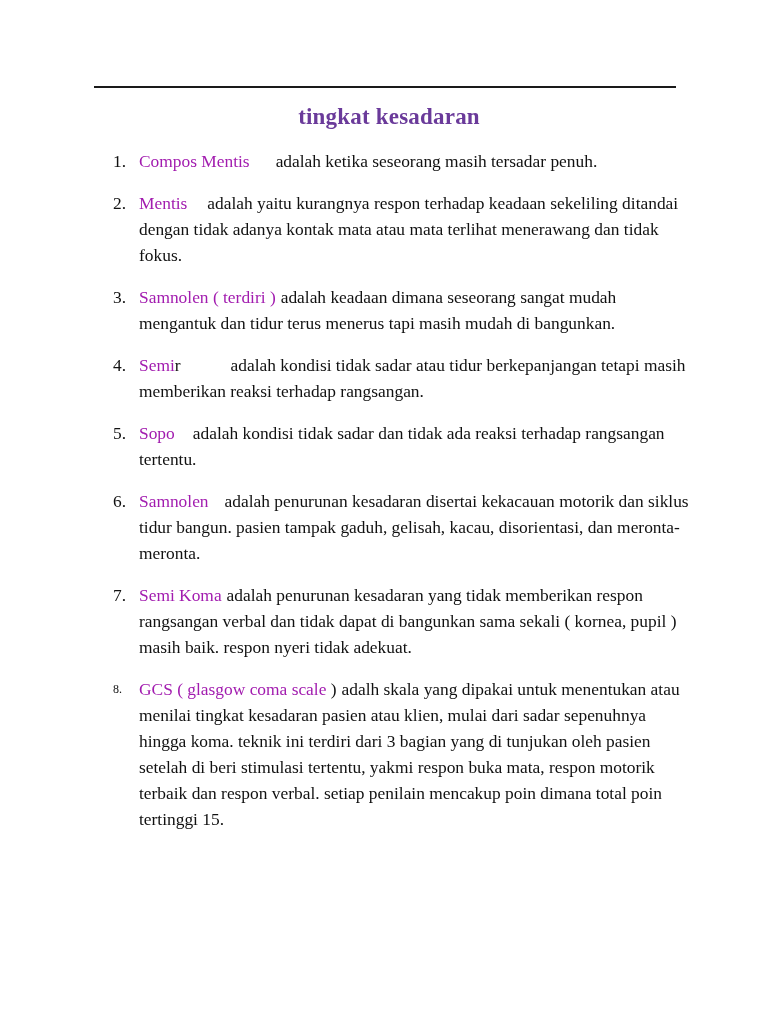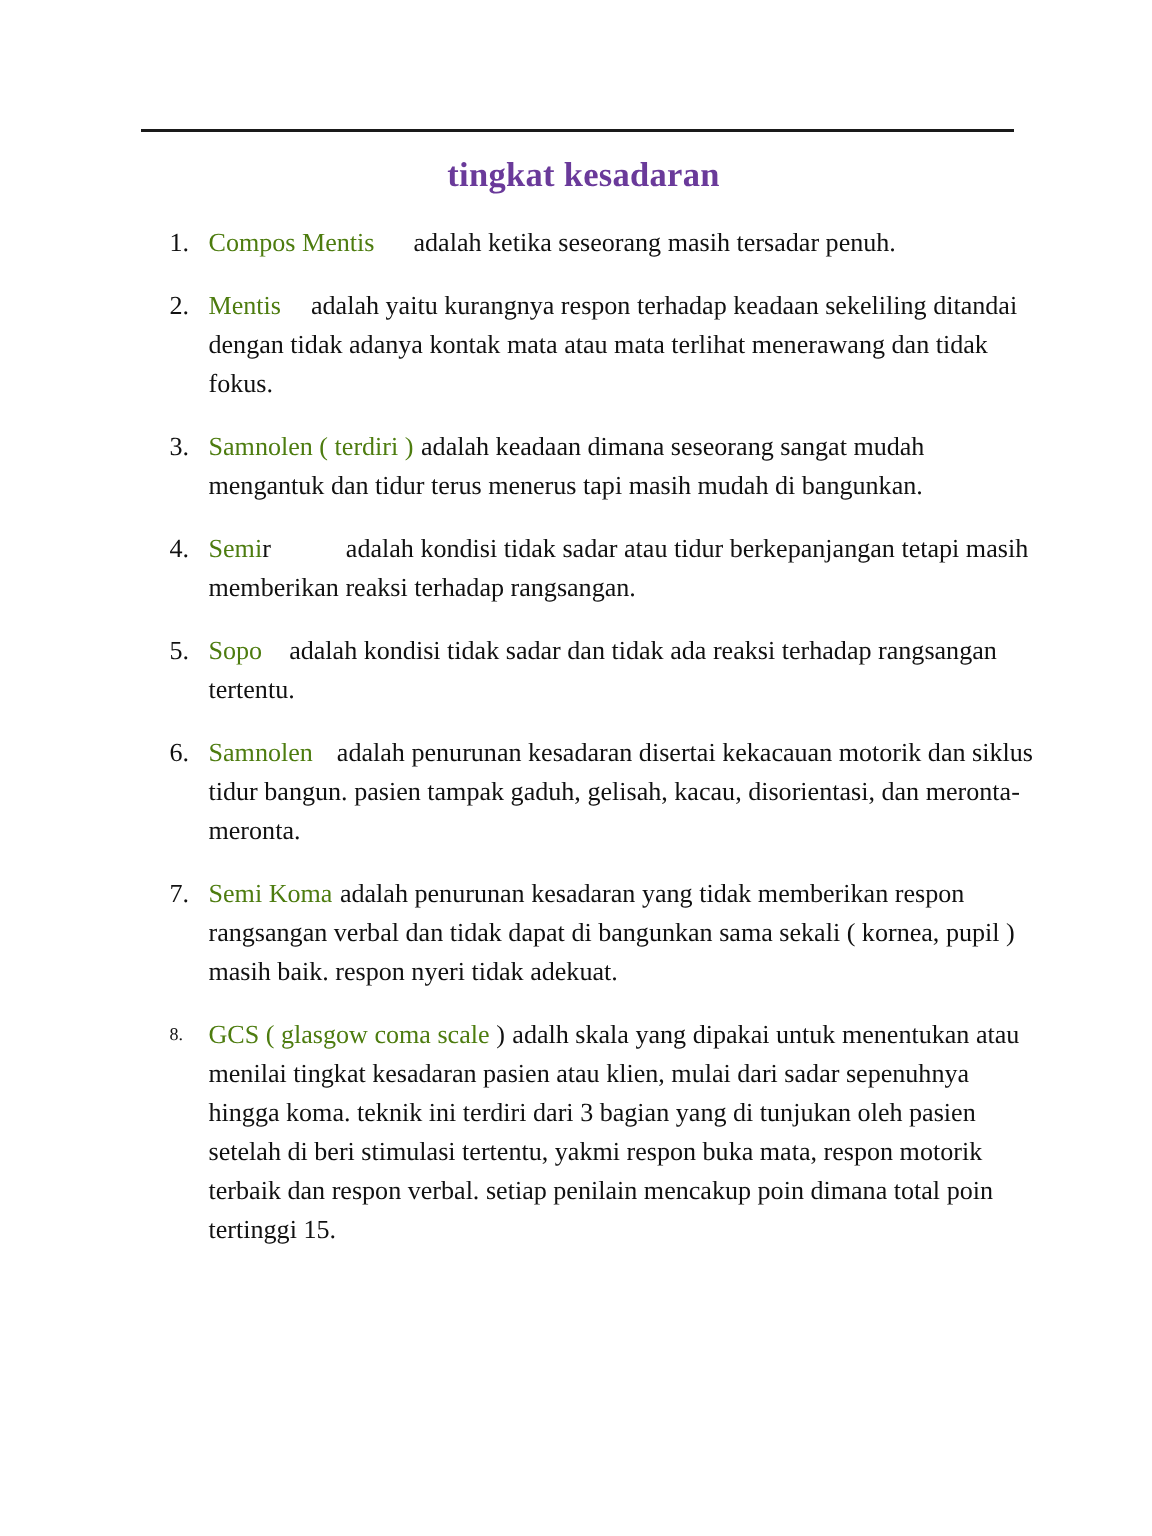--- a/index.html
+++ b/index.html
@@ -53,21 +53,21 @@
     }
     .item-num {
       position: absolute;
       left: 0;
       top: 0;
     }
     .item-num.small {
       font-size: 12px;
     }
     .term {
-      color: #4d7c0f;
+      color: #a21caf;
     }
     .gap {
       display: inline-block;
     }
   </style>
 </head>
 <body>
 
 <div class="top-rule"></div>
 

